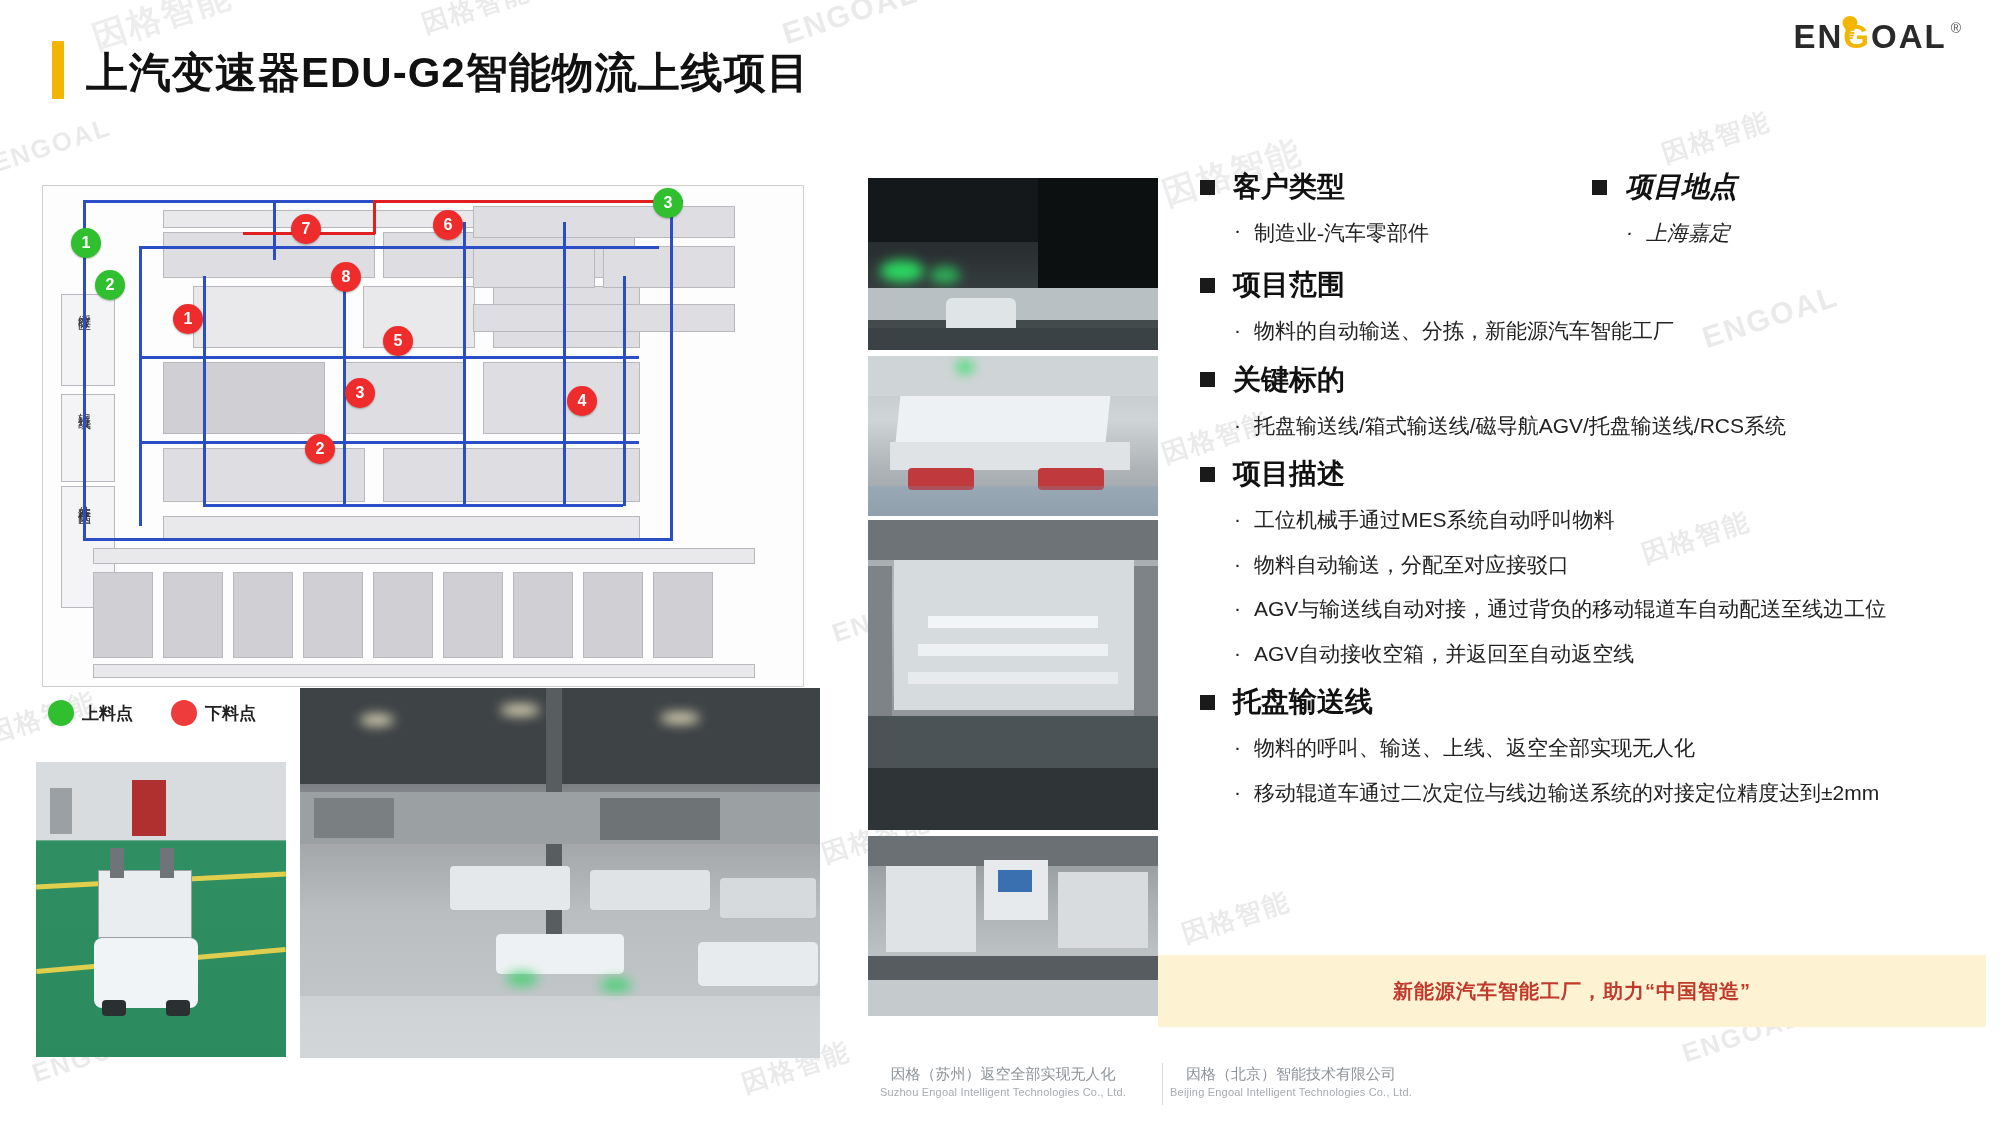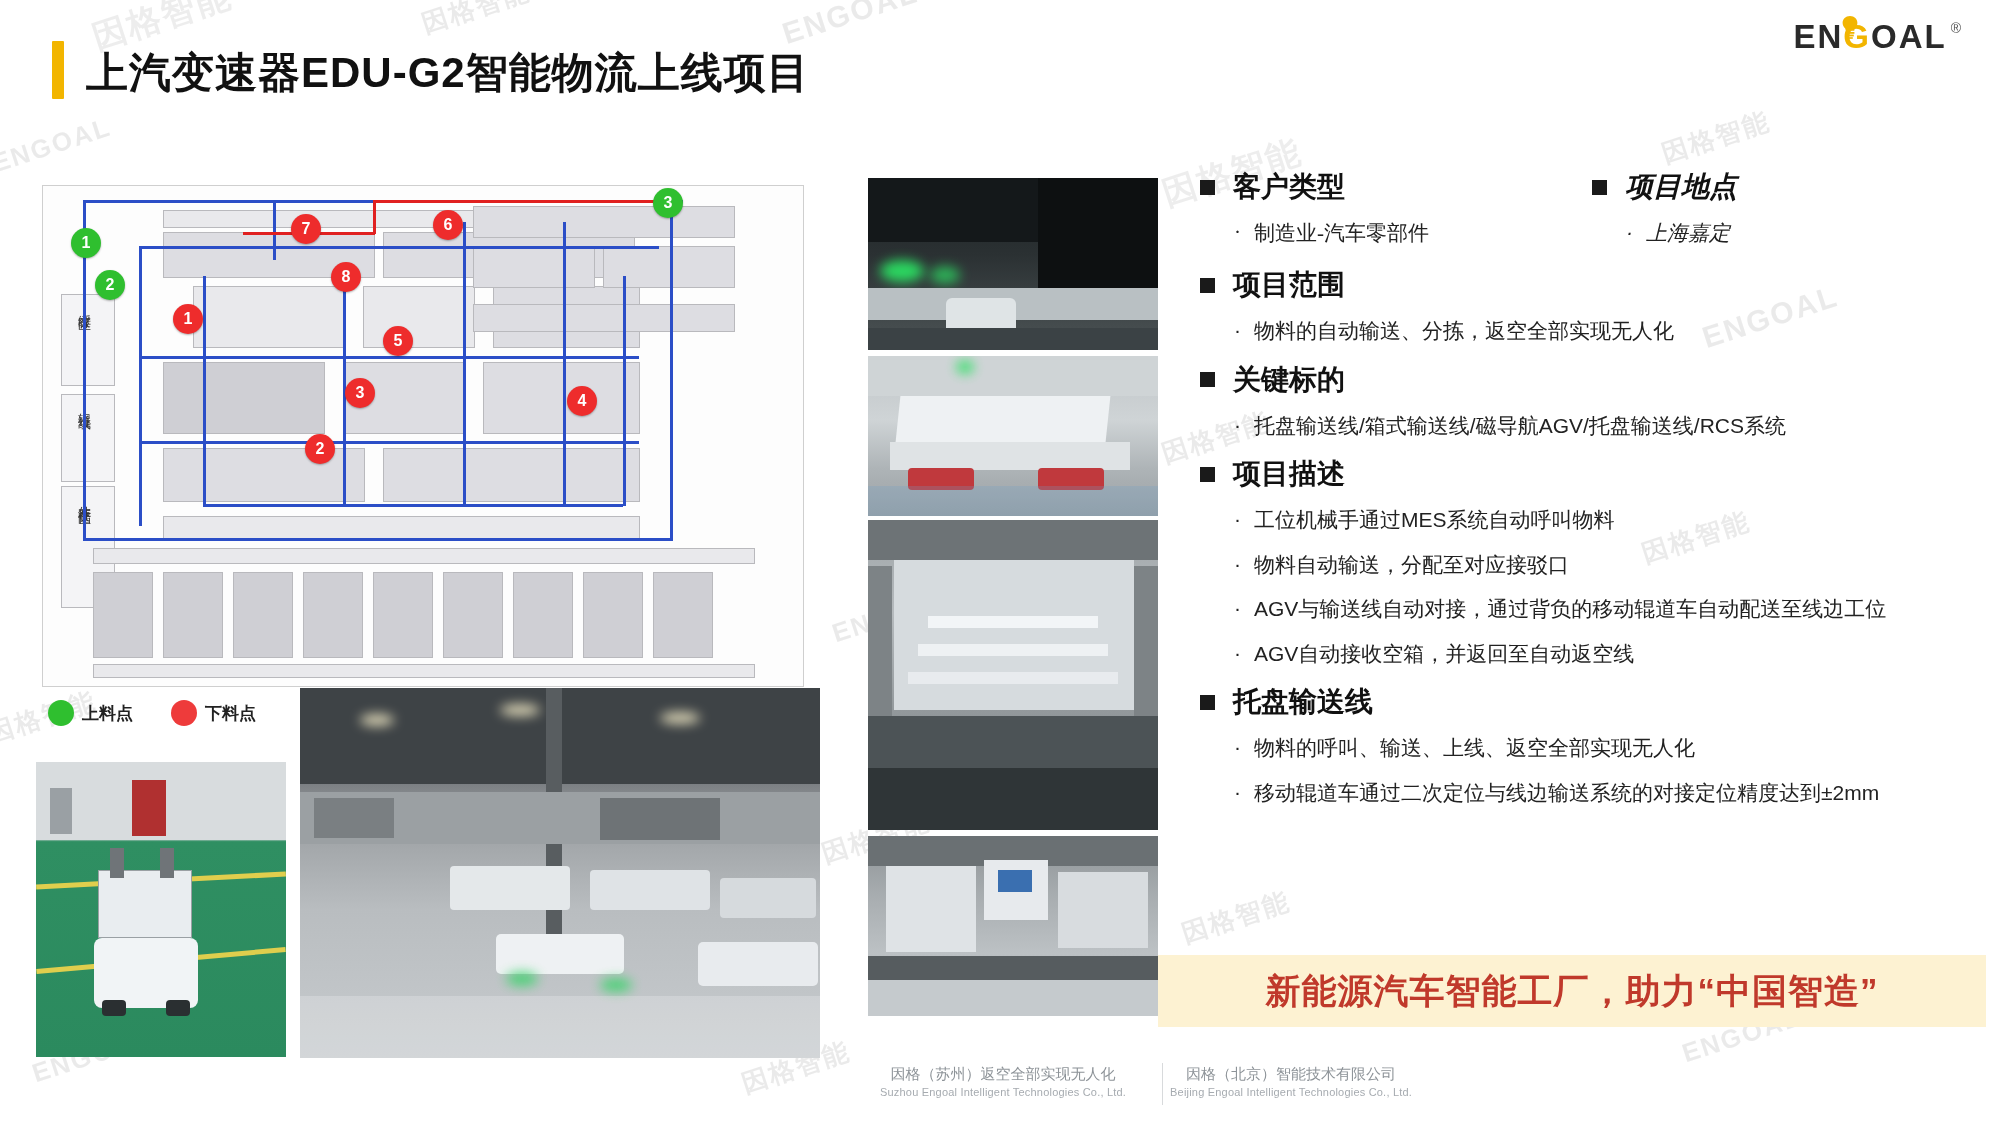--- a/index.html
+++ b/index.html
@@ -87,21 +87,21 @@
   .bullet{display:flex;align-items:flex-start;font-size:21px;color:#222;margin:12px 0 14px 34px;line-height:1.45;}
   .bullet .dot{margin-right:13px;font-size:21px;line-height:1.35;}
   .bullet .txt{max-width:700px;}
   .two-col{display:flex;gap:0;margin-bottom:4px;}
   .col-a{width:392px;font-family:Liberation Serif, serif;}
   .col-b{width:360px;font-style:italic;}
 
   
   .banner{position:absolute;left:1158px;top:955px;width:828px;height:72px;
      background:#fdf2d2;display:flex;align-items:center;justify-content:center;z-index:16;}
-  .banner-text{font-size:35px;font-weight:700;color:#c0392b;letter-spacing:1px;}
+  .banner-text{font-size:20px;font-weight:700;color:#c0392b;letter-spacing:1px;}
 
   
   .footer{position:absolute;left:880px;top:1065px;display:flex;gap:44px;z-index:16;}
   .fcol{text-align:center;color:#9aa0a6;}
   .fcn{font-size:15px;color:#8d9398;}
   .fen{font-size:11px;color:#a6abb0;margin-top:2px;letter-spacing:.2px;}
   .fsep{position:absolute;left:1162px;top:1063px;width:1px;height:42px;background:#d8dadc;z-index:16;}
 </style>
 </head>
 <body>
@@ -341,21 +341,21 @@
       </div>
     </div>
 
     <div>
       <div class="heading">
         <div class="sq"></div>
         <div class="h-text">项目范围</div>
       </div>
       <div class="bullet">
         <span class="dot">·</span>
-        <span class="txt">物料的自动输送、分拣，返空全部实现无人化</span>
+        <span class="txt">物料的自动输送、分拣，新能源汽车智能工厂</span>
       </div>
     </div>
 
     <div>
       <div class="heading">
         <div class="sq"></div>
         <div class="h-text">关键标的</div>
       </div>
       <div class="bullet">
         <span class="dot">·</span>

